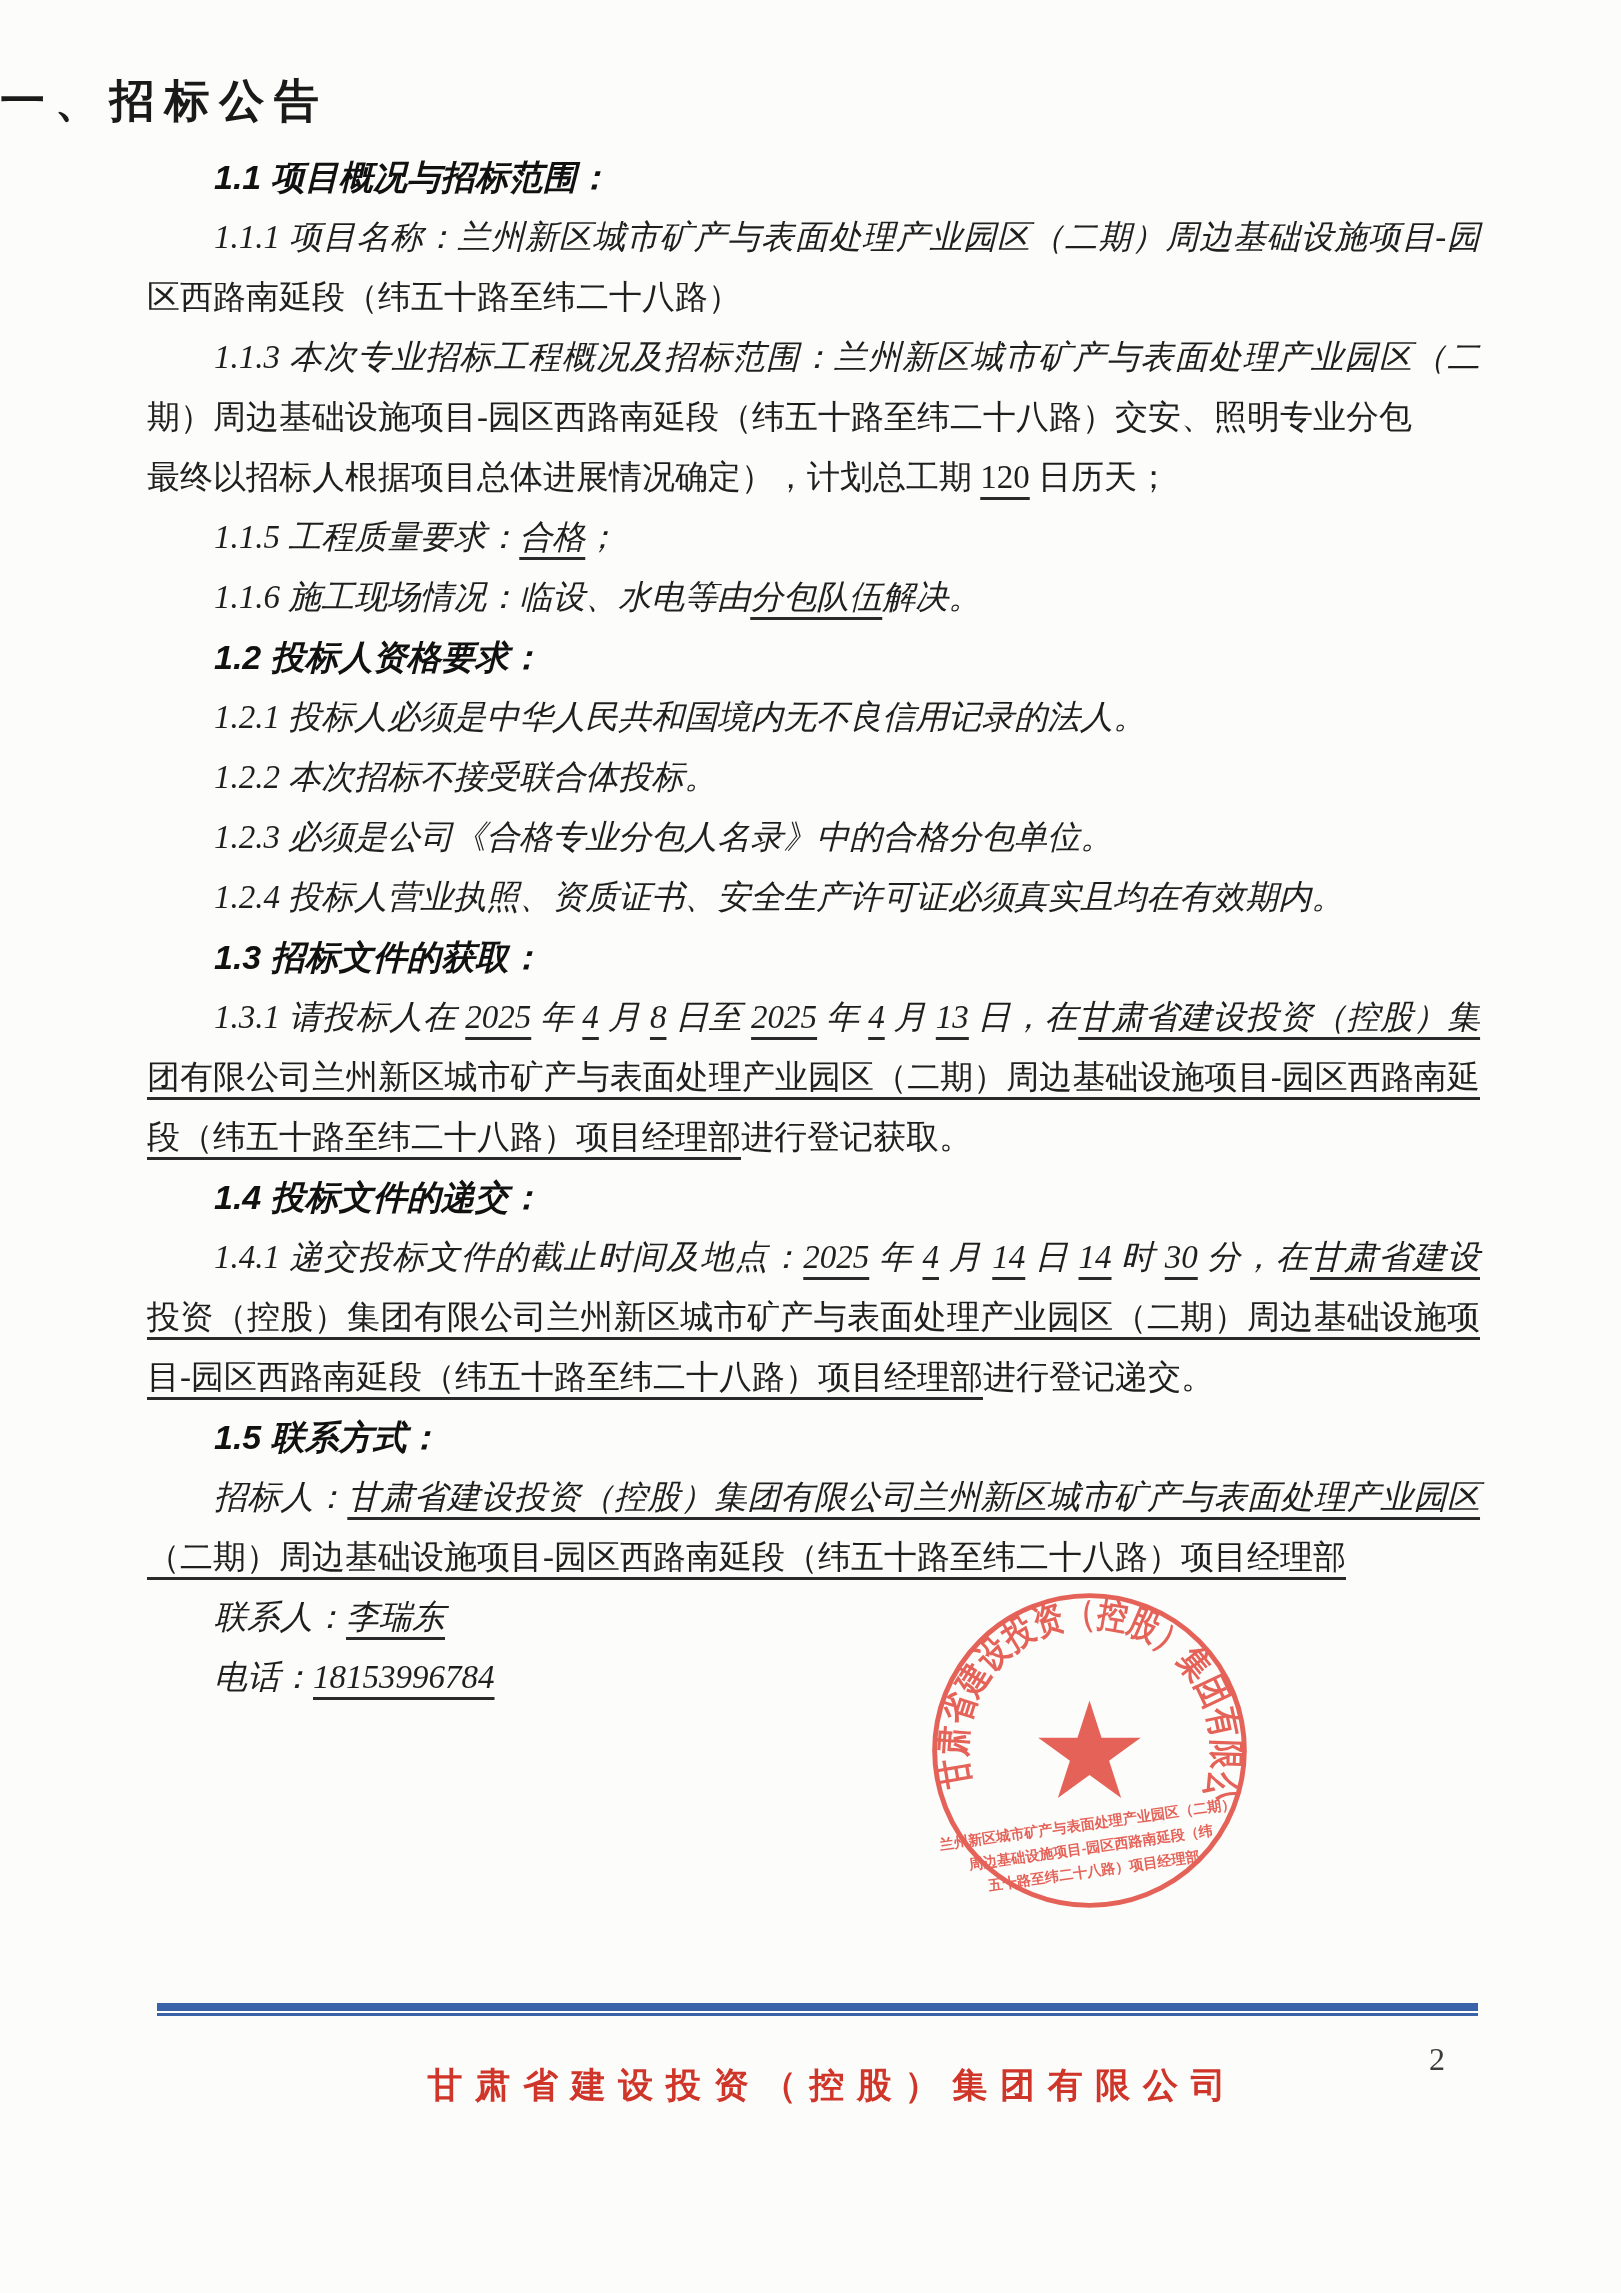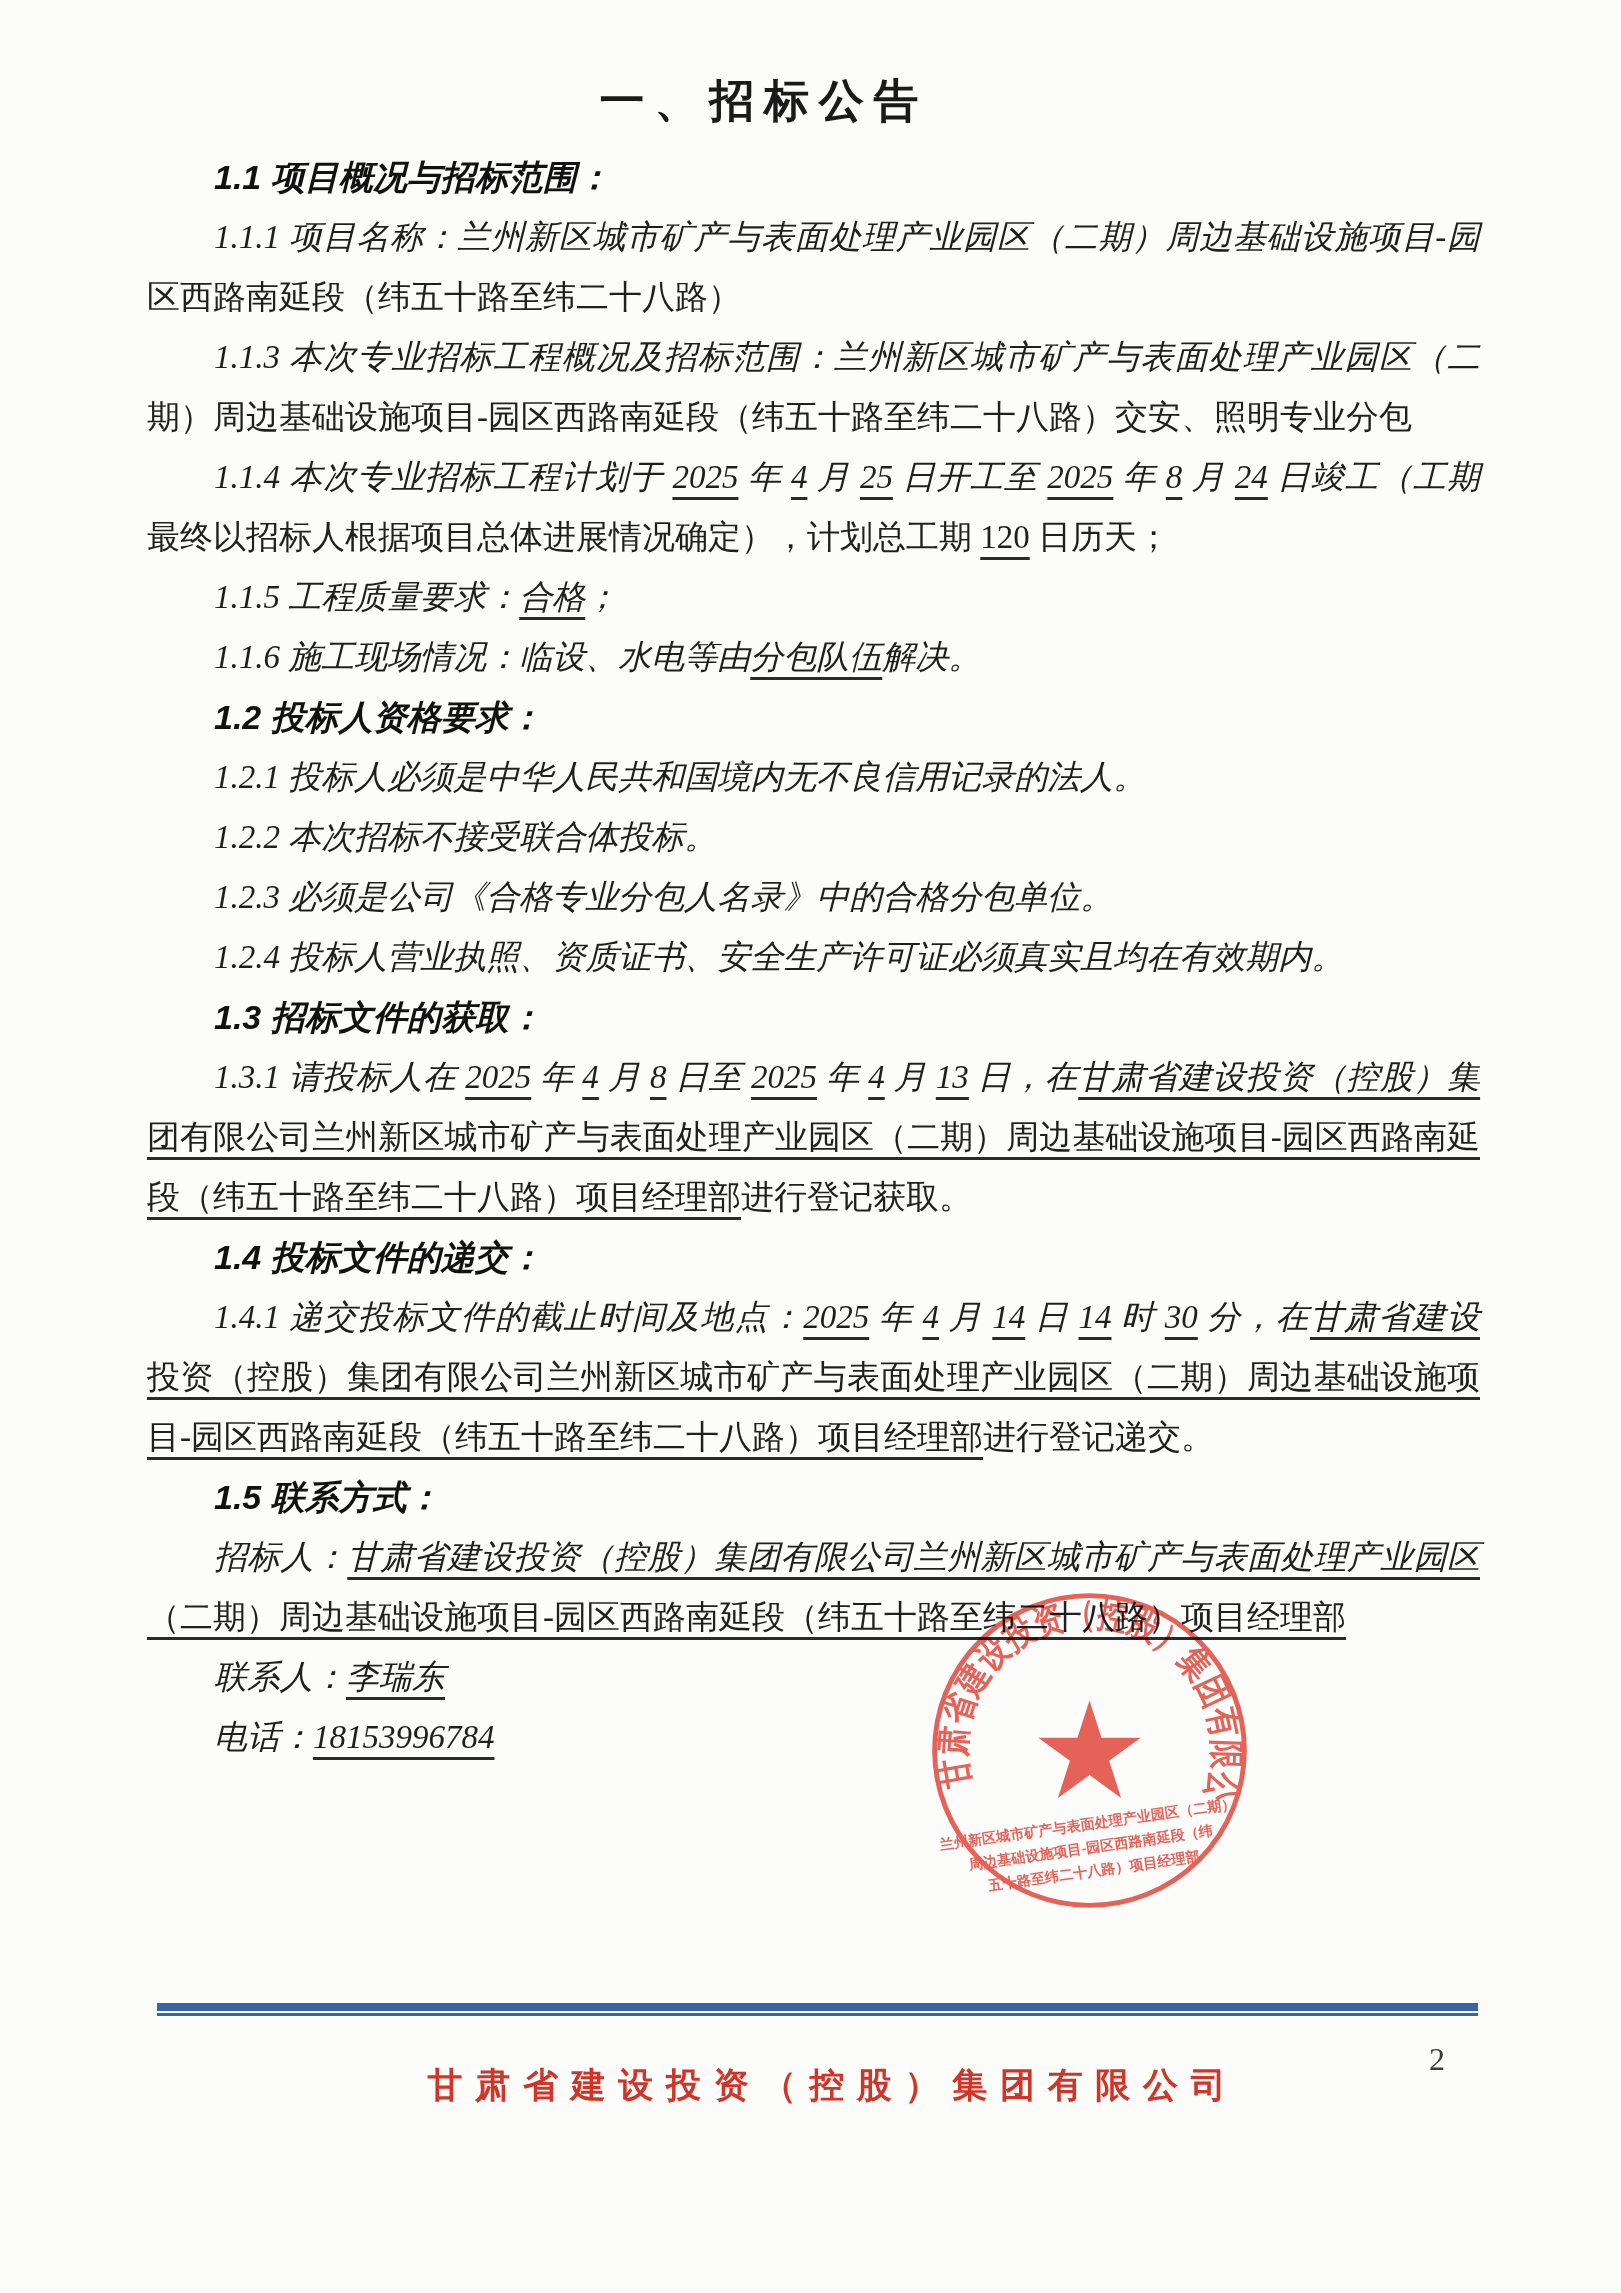--- a/index.html
+++ b/index.html
@@ -5,21 +5,21 @@
   html,body{margin:0;padding:0;}
   body{
     width:1621px;height:2294px;position:relative;
     background:#fcfcfb;
     font-family:"Liberation Serif","DejaVu Serif",serif;
     color:#222;
     overflow:hidden;
   }
   .page-title{
     position:absolute;top:71px;left:0;width:1528px;
-    text-align:center;font-size:45px;font-weight:bold;
+    text-align:left;font-size:45px;font-weight:bold;
     letter-spacing:9.8px;color:#1a1a1a;
     font-family:"Liberation Sans","DejaVu Sans",sans-serif;
   }
   #doc{
     position:absolute;left:147px;top:147px;width:1333px;
   }
   .line{
     height:60px;line-height:60px;font-size:33px;
     color:#1f1f1f;
   }
@@ -60,21 +60,20 @@
 <body>
 
 <div class="page-title">一、招标公告</div>
 
 <div id="doc">
     <div class="line heading indent"><span>1.1 项目概况与招标范围：</span></div>
     <div class="line indent justify"><span>1.1.1 项目名称：兰州新区城市矿产与表面处理产业园区（二期）周边基础设施项目-园</span></div>
     <div class="line"><span>区西路南延段（纬五十路至纬二十八路）</span></div>
     <div class="line indent justify"><span>1.1.3 本次专业招标工程概况及招标范围：兰州新区城市矿产与表面处理产业园区（二</span></div>
     <div class="line"><span>期）周边基础设施项目-园区西路南延段（纬五十路至纬二十八路）交安、照明专业分包</span></div>
-    <div class="line indent justify"><span>1.1.4 本次专业招标工程计划于 </span><span class="u">2025</span><span> 年 </span><span class="u">4</span><span> 月 </span><span class="u">25</span><span> 日开工至 </span><span class="u">2025</span><span> 年 </span><span class="u">8</span><span> 月 </span><span class="u">24</span><span> 日竣工（工期</span></div>
     <div class="line"><span>最终以招标人根据项目总体进展情况确定），计划总工期 </span><span class="u">120</span><span> 日历天；</span></div>
     <div class="line indent"><span>1.1.5 工程质量要求：</span><span class="u">合格</span><span>；</span></div>
     <div class="line indent"><span>1.1.6 施工现场情况：临设、水电等由</span><span class="u">分包队伍</span><span>解决。</span></div>
     <div class="line heading indent"><span>1.2 投标人资格要求：</span></div>
     <div class="line indent"><span>1.2.1 投标人必须是中华人民共和国境内无不良信用记录的法人。</span></div>
     <div class="line indent"><span>1.2.2 本次招标不接受联合体投标。</span></div>
     <div class="line indent"><span>1.2.3 必须是公司《合格专业分包人名录》中的合格分包单位。</span></div>
     <div class="line indent"><span>1.2.4 投标人营业执照、资质证书、安全生产许可证必须真实且均在有效期内。</span></div>
     <div class="line heading indent"><span>1.3 招标文件的获取：</span></div>
     <div class="line indent justify"><span>1.3.1 请投标人在 </span><span class="u">2025</span><span> 年 </span><span class="u">4</span><span> 月 </span><span class="u">8</span><span> 日至 </span><span class="u">2025</span><span> 年 </span><span class="u">4</span><span> 月 </span><span class="u">13</span><span> 日，在</span><span class="u">甘肃省建设投资（控股）集</span></div>

